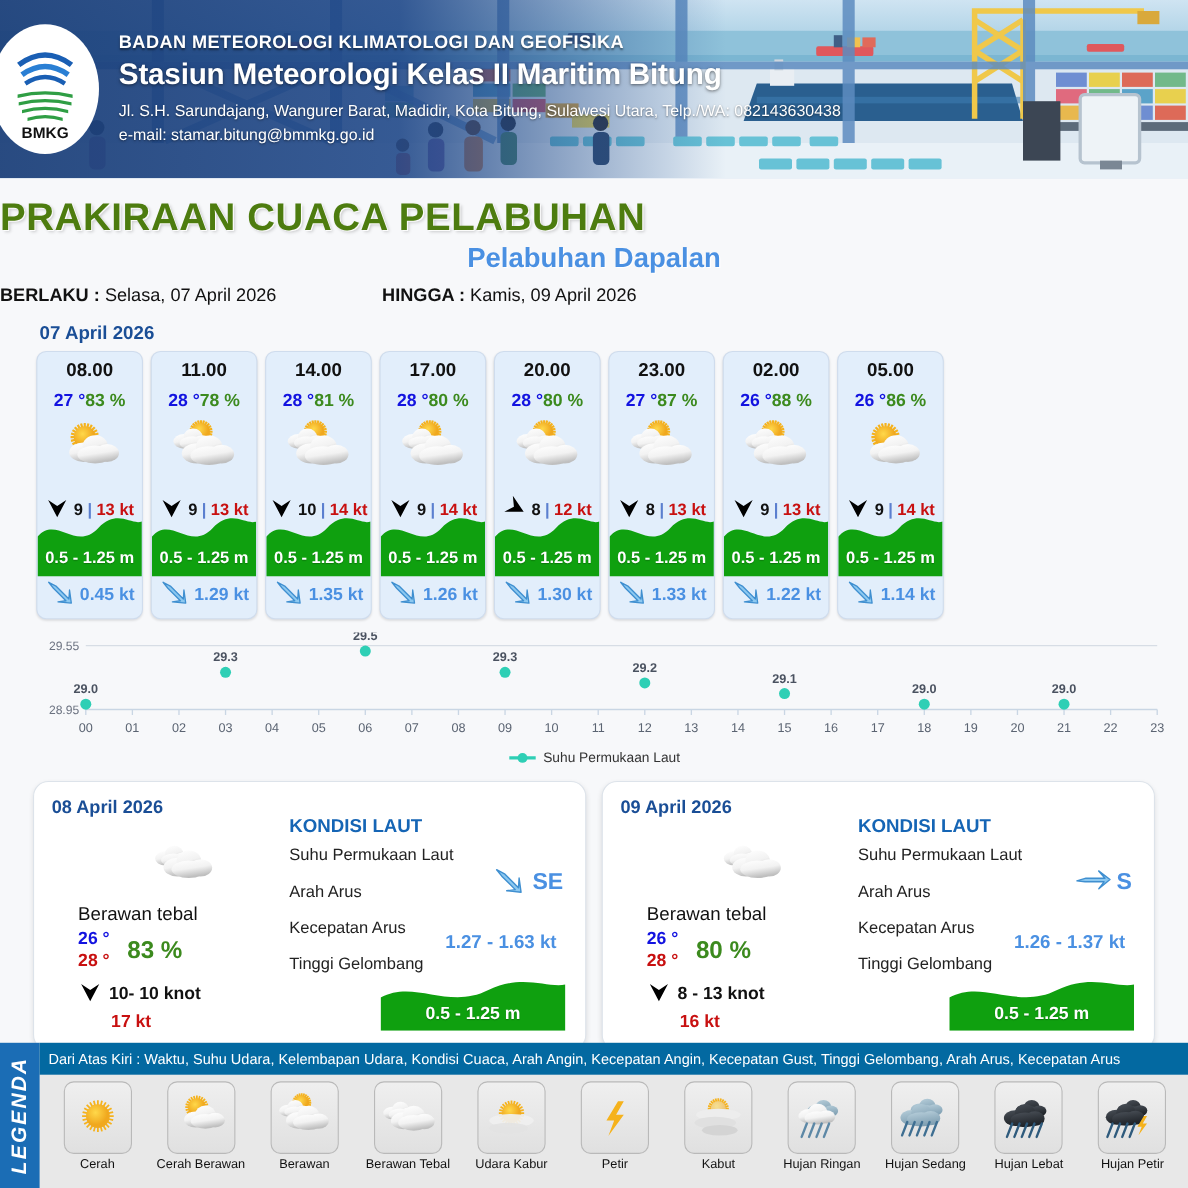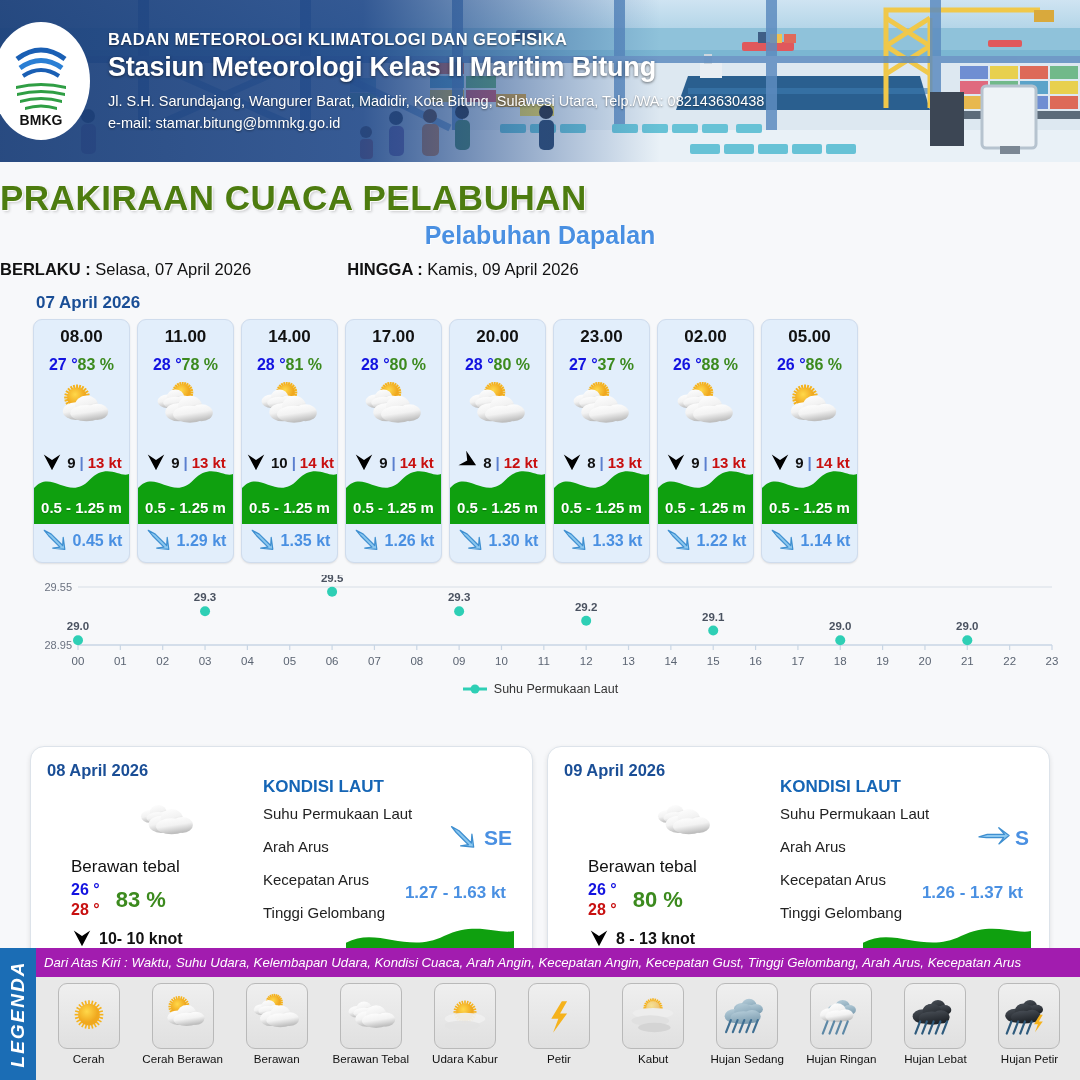--- a/index.html
+++ b/index.html
@@ -93,21 +93,21 @@
   .chart-legend { text-align:center; margin-top: 2px; font-size: 12.5px; color:#333;
                   display:flex; align-items:center; justify-content:center; gap:6px; }
   .legend-marker { display:inline-flex; align-items:center; }
 
   
   .daily-row { display:flex; gap: 14px; padding: 14px 30px 0 30px; }
   .daily {
     flex: 1; height: 245px; background: #fff;
     border: 1px solid #dde3ea; border-radius: 14px;
     box-shadow: 0 2px 5px rgba(0,0,0,.10);
-    position: relative; padding: 14px 16px; margin-top: 36px;
+    position: relative; padding: 14px 16px;
   }
   .d-date { font-size: 16.5px; font-weight: bold; color:#1a4e96; }
   .d-left { position:absolute; left: 40px; top: 46px; width: 190px; text-align:left; }
   .d-icon { height: 56px; display:flex; align-items:center; justify-content:center; }
   .d-cond { font-size: 17px; color:#111; margin-top: 8px; }
   .d-temps { display:flex; align-items:center; gap: 16px; margin-top: 3px; }
   .d-tcol { display:flex; flex-direction:column; font-size: 16px; font-weight:bold; line-height:1.25; }
   .d-tmin { color:#1313e0; }
   .d-tmax { color:#c81010; }
   .d-hum  { font-size: 22px; font-weight:bold; color:#3c8a1e; }
@@ -130,21 +130,21 @@
   .legend-side {
     position:absolute; left:0; top:0; width: 36px; height: 132px; background:#1b6db5;
     display:flex; align-items:center; justify-content:center;
   }
   .legend-side span {
     transform: rotate(-90deg); white-space:nowrap;
     color:#fff; font-size: 19px; font-weight:bold; font-style: italic; letter-spacing: 2px;
   }
   .legend-top {
     position:absolute; left: 36px; top: 0; right: 0; height: 29px;
-    background:#a21caf; color:#fff; font-style: italic; font-size: 13.2px;
+    background:#0369a1; color:#fff; font-size: 13.2px;
     display:flex; align-items:center; padding-left: 8px; white-space: nowrap;
   }
   .legend-items {
     position:absolute; left: 36px; top: 29px; right: 0; bottom: 0;
     display:flex; align-items:flex-start; padding: 6px 4px 0 6px; gap: 1px;
   }
   .leg-item { flex:1; display:flex; flex-direction:column; align-items:center;justify-content:space-between; }
   .leg-box {
     width: 62px; height: 66px; border:1px solid #b9b9b9; border-radius: 9px;
     background: linear-gradient(180deg,#efefef,#e0e0e0);
@@ -743,21 +743,21 @@
       <span><svg width="26" height="26" viewBox="0 0 24 24" style="transform:rotate(0deg)">
     <path d="M3 4 L9.5 7.5 L20 18 L20.5 10.5 L22 21.5 L10.8 20.4 L17.5 19.5 L7 9 Z" fill="#8cc8f0" stroke="#3f8fd0" stroke-width="1.1" stroke-linejoin="round"></path>
           </svg></span>
       <span>1.30 kt</span>
     </div>
     </div>
     <div class="card">
     <div class="c-time">23.00</div>
     <div class="c-th">
       <span class="c-temp">27 °</span>
-      <span class="c-hum">37 %</span>
+      <span class="c-hum">87 %</span>
     </div>
     <div class="c-icon">
         <svg width="66" height="66" viewBox="0 0 80 72">
           <defs>
     <radialGradient id="sgberawan66" cx="40%" cy="35%">
       <stop offset="0%" stop-color="#ffd84a"></stop>
               <stop offset="100%" stop-color="#f0a81e"></stop>
     </radialGradient>
     <linearGradient id="cgberawan66" x1="0" y1="0" x2="0.3" y2="1">
       <stop offset="0%" stop-color="#ffffff"></stop>
@@ -1596,20 +1596,62 @@
             <ellipse cx="36" cy="43" rx="28" ry="8" fill="#e0e0e0"></ellipse>
             <ellipse cx="42" cy="53" rx="24" ry="7" fill="#d4d4d4"></ellipse>
           </svg>
         </div>
     <div class="leg-label">Kabut</div>
       </div>
       <div class="leg-item">
         <div class="leg-box">
           <svg width="54" height="54" viewBox="0 0 80 72">
             <defs>
+    <radialGradient id="sghujan-ringan54" cx="40%" cy="35%">
+      <stop offset="0%" stop-color="#ffd84a"></stop>
+                <stop offset="100%" stop-color="#f0a81e"></stop>
+    </radialGradient>
+    <linearGradient id="cghujan-ringan54" x1="0" y1="0" x2="0.3" y2="1">
+      <stop offset="0%" stop-color="#ffffff"></stop>
+                <stop offset="55%" stop-color="#f2f2f2"></stop>
+                <stop offset="100%" stop-color="#bfbfbf"></stop>
+    </linearGradient>
+    <linearGradient id="dkhujan-ringan54" x1="0" y1="0" x2="0.3" y2="1">
+      <stop offset="0%" stop-color="#4a5058"></stop>
+                <stop offset="100%" stop-color="#1e2227"></stop>
+    </linearGradient>
+    <linearGradient id="gyhujan-ringan54" x1="0" y1="0" x2="0.3" y2="1">
+      <stop offset="0%" stop-color="#b8cfdb"></stop>
+                <stop offset="100%" stop-color="#7f9fb2"></stop>
+    </linearGradient>
+  </defs>
+            <g transform="translate(20,8) scale(0.62)">
+    <ellipse cx="20" cy="30" rx="19" ry="13" fill="url(#gyhujan-ringan54)"></ellipse>
+    <ellipse cx="36" cy="22" rx="17" ry="15" fill="url(#gyhujan-ringan54)"></ellipse>
+    <ellipse cx="52" cy="31" rx="16" ry="12" fill="url(#gyhujan-ringan54)"></ellipse>
+    <ellipse cx="36" cy="33" rx="24" ry="12" fill="url(#gyhujan-ringan54)"></ellipse>
+            </g>
+            <g transform="translate(8,12) scale(0.74)">
+    <ellipse cx="20" cy="30" rx="19" ry="13" fill="url(#cghujan-ringan54)"></ellipse>
+    <ellipse cx="36" cy="22" rx="17" ry="15" fill="url(#cghujan-ringan54)"></ellipse>
+    <ellipse cx="52" cy="31" rx="16" ry="12" fill="url(#cghujan-ringan54)"></ellipse>
+    <ellipse cx="36" cy="33" rx="24" ry="12" fill="url(#cghujan-ringan54)"></ellipse>
+            </g>
+            <line x1="20" y1="44" x2="13" y2="62" stroke="#5d88a6" stroke-width="3.2" stroke-linecap="round"></line>
+            <line x1="30" y1="44" x2="23" y2="62" stroke="#5d88a6" stroke-width="3.2" stroke-linecap="round"></line>
+            <line x1="40" y1="44" x2="33" y2="62" stroke="#5d88a6" stroke-width="3.2" stroke-linecap="round"></line>
+            <line x1="50" y1="44" x2="43" y2="62" stroke="#5d88a6" stroke-width="3.2" stroke-linecap="round"></line>
+          </svg>
+        </div>
+    <div class="leg-label">Hujan Ringan</div>
+      </div>
+      <div class="leg-item">
+        <div class="leg-box">
+          <svg width="54" height="54" viewBox="0 0 80 72">
+            <defs>
     <radialGradient id="sghujan-sedang54" cx="40%" cy="35%">
       <stop offset="0%" stop-color="#ffd84a"></stop>
                 <stop offset="100%" stop-color="#f0a81e"></stop>
     </radialGradient>
     <linearGradient id="cghujan-sedang54" x1="0" y1="0" x2="0.3" y2="1">
       <stop offset="0%" stop-color="#ffffff"></stop>
                 <stop offset="55%" stop-color="#f2f2f2"></stop>
                 <stop offset="100%" stop-color="#bfbfbf"></stop>
     </linearGradient>
     <linearGradient id="dkhujan-sedang54" x1="0" y1="0" x2="0.3" y2="1">
@@ -1639,62 +1681,20 @@
             <line x1="46" y1="42" x2="39" y2="60" stroke="#3f6f92" stroke-width="3.2" stroke-linecap="round"></line>
             <line x1="56" y1="42" x2="49" y2="60" stroke="#3f6f92" stroke-width="3.2" stroke-linecap="round"></line>
           </svg>
         </div>
     <div class="leg-label">Hujan Sedang</div>
       </div>
       <div class="leg-item">
         <div class="leg-box">
           <svg width="54" height="54" viewBox="0 0 80 72">
             <defs>
-    <radialGradient id="sghujan-ringan54" cx="40%" cy="35%">
-      <stop offset="0%" stop-color="#ffd84a"></stop>
-                <stop offset="100%" stop-color="#f0a81e"></stop>
-    </radialGradient>
-    <linearGradient id="cghujan-ringan54" x1="0" y1="0" x2="0.3" y2="1">
-      <stop offset="0%" stop-color="#ffffff"></stop>
-                <stop offset="55%" stop-color="#f2f2f2"></stop>
-                <stop offset="100%" stop-color="#bfbfbf"></stop>
-    </linearGradient>
-    <linearGradient id="dkhujan-ringan54" x1="0" y1="0" x2="0.3" y2="1">
-      <stop offset="0%" stop-color="#4a5058"></stop>
-                <stop offset="100%" stop-color="#1e2227"></stop>
-    </linearGradient>
-    <linearGradient id="gyhujan-ringan54" x1="0" y1="0" x2="0.3" y2="1">
-      <stop offset="0%" stop-color="#b8cfdb"></stop>
-                <stop offset="100%" stop-color="#7f9fb2"></stop>
-    </linearGradient>
-  </defs>
-            <g transform="translate(20,8) scale(0.62)">
-    <ellipse cx="20" cy="30" rx="19" ry="13" fill="url(#gyhujan-ringan54)"></ellipse>
-    <ellipse cx="36" cy="22" rx="17" ry="15" fill="url(#gyhujan-ringan54)"></ellipse>
-    <ellipse cx="52" cy="31" rx="16" ry="12" fill="url(#gyhujan-ringan54)"></ellipse>
-    <ellipse cx="36" cy="33" rx="24" ry="12" fill="url(#gyhujan-ringan54)"></ellipse>
-            </g>
-            <g transform="translate(8,12) scale(0.74)">
-    <ellipse cx="20" cy="30" rx="19" ry="13" fill="url(#cghujan-ringan54)"></ellipse>
-    <ellipse cx="36" cy="22" rx="17" ry="15" fill="url(#cghujan-ringan54)"></ellipse>
-    <ellipse cx="52" cy="31" rx="16" ry="12" fill="url(#cghujan-ringan54)"></ellipse>
-    <ellipse cx="36" cy="33" rx="24" ry="12" fill="url(#cghujan-ringan54)"></ellipse>
-            </g>
-            <line x1="20" y1="44" x2="13" y2="62" stroke="#5d88a6" stroke-width="3.2" stroke-linecap="round"></line>
-            <line x1="30" y1="44" x2="23" y2="62" stroke="#5d88a6" stroke-width="3.2" stroke-linecap="round"></line>
-            <line x1="40" y1="44" x2="33" y2="62" stroke="#5d88a6" stroke-width="3.2" stroke-linecap="round"></line>
-            <line x1="50" y1="44" x2="43" y2="62" stroke="#5d88a6" stroke-width="3.2" stroke-linecap="round"></line>
-          </svg>
-        </div>
-    <div class="leg-label">Hujan Ringan</div>
-      </div>
-      <div class="leg-item">
-        <div class="leg-box">
-          <svg width="54" height="54" viewBox="0 0 80 72">
-            <defs>
     <radialGradient id="sghujan-lebat54" cx="40%" cy="35%">
       <stop offset="0%" stop-color="#ffd84a"></stop>
                 <stop offset="100%" stop-color="#f0a81e"></stop>
     </radialGradient>
     <linearGradient id="cghujan-lebat54" x1="0" y1="0" x2="0.3" y2="1">
       <stop offset="0%" stop-color="#ffffff"></stop>
                 <stop offset="55%" stop-color="#f2f2f2"></stop>
                 <stop offset="100%" stop-color="#bfbfbf"></stop>
     </linearGradient>
     <linearGradient id="dkhujan-lebat54" x1="0" y1="0" x2="0.3" y2="1">

